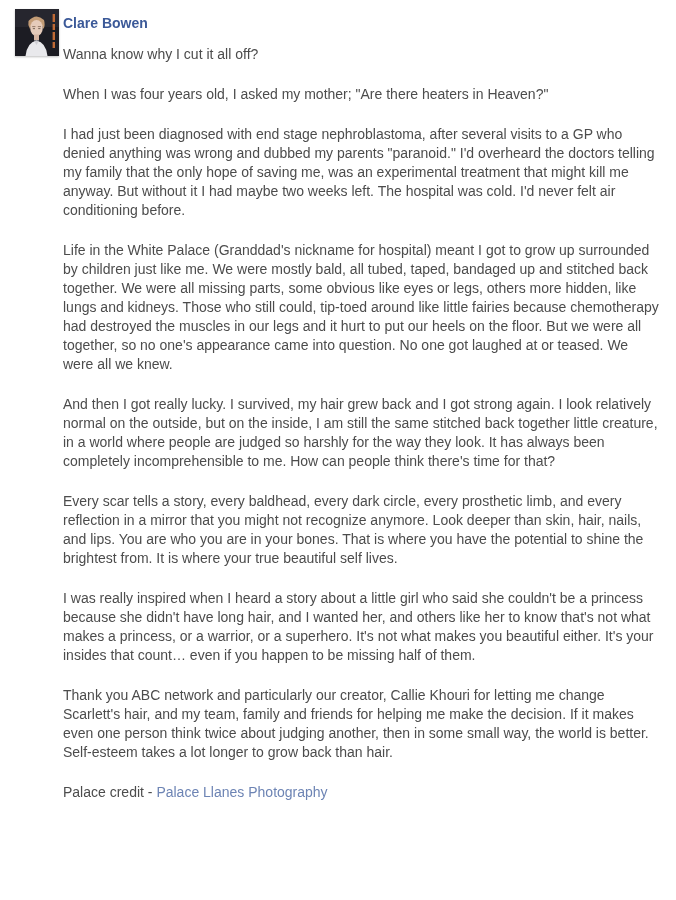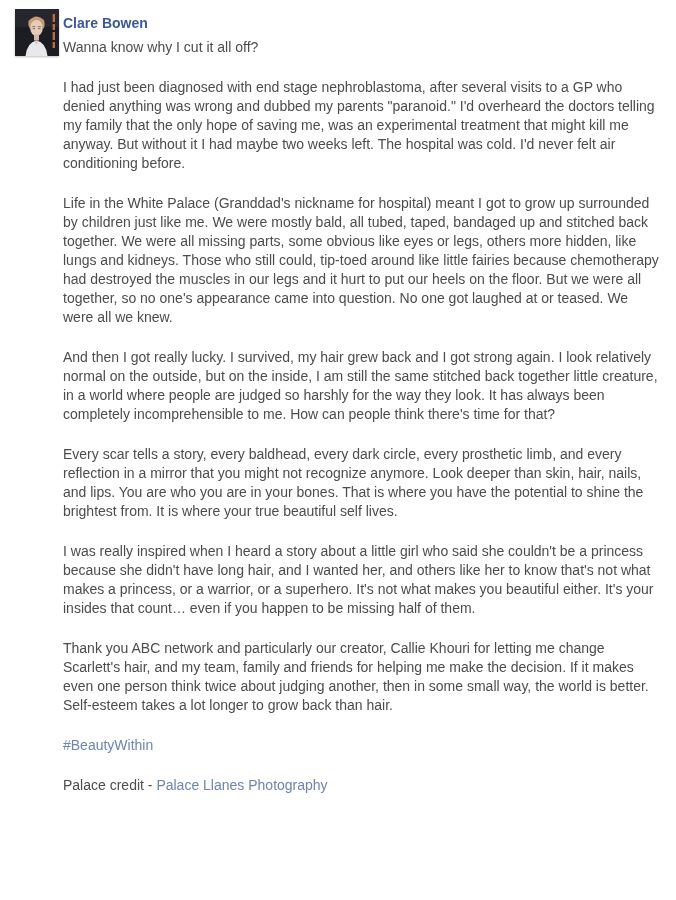--- a/index.html
+++ b/index.html
@@ -33,21 +33,21 @@
   .avatar svg{display:block;width:44px;height:47px;}
   .author{
     display:inline-block;
     color:var(--author-color);
     font-weight:bold;
     font-size:14px;
     line-height:19px;
     text-decoration:none;
     cursor:pointer;
   }
-  .post-text{margin-top:5px;}
+  .post-text{margin-top:12px;}
   .post-text p{
     margin:0 0 21px 0;
     font-size:14px;
     line-height:19px;
     white-space:pre-line;
   }
   .post-text p:first-child{margin-bottom:21px;}
   a.muted-link{
     color:var(--muted-link);
     text-decoration:none;
@@ -84,24 +84,24 @@
       <rect x="37.6" y="15" width="2.4" height="6" fill="#c06a35"></rect>
       <rect x="37.6" y="23" width="2.4" height="8" fill="#c06a35"></rect>
       <rect x="37.6" y="33" width="2.4" height="6" fill="#c06a35"></rect>
     </svg>
   </div>
 
   <a class="author">Clare Bowen</a>
 
   <div class="post-text">
     <p>Wanna know why I cut it all off?</p>
+    <p>When I was four years old, I asked my mother; "Are there heaters in Heaven?"</p>
     <p>I had just been diagnosed with end stage nephroblastoma, after several visits to a GP who denied anything was wrong and dubbed my parents "paranoid." I'd overheard the doctors telling my family that the only hope of saving me, was an experimental treatment that might kill me anyway. But without it I had maybe two weeks left. The hospital was cold. I'd never felt air conditioning before.</p>
     <p>Life in the White Palace (Granddad's nickname for hospital) meant I got to grow up surrounded by children just like me. We were mostly bald, all tubed, taped, bandaged up and stitched back together. We were all missing parts, some obvious like eyes or legs, others more hidden, like lungs and kidneys. Those who still could, tip-toed around like little fairies because chemotherapy had destroyed the muscles in our legs and it hurt to put our heels on the floor. But we were all together, so no one's appearance came into question. No one got laughed at or teased. We were all we knew.</p>
     <p>And then I got really lucky. I survived, my hair grew back and I got strong again. I look relatively normal on the outside, but on the inside, I am still the same stitched back together little creature, in a world where people are judged so harshly for the way they look. It has always been completely incomprehensible to me. How can people think there's time for that?</p>
     <p>Every scar tells a story, every baldhead, every dark circle, every prosthetic limb, and every reflection in a mirror that you might not recognize anymore. Look deeper than skin, hair, nails, and lips. You are who you are in your bones. That is where you have the potential to shine the brightest from. It is where your true beautiful self lives.</p>
     <p>I was really inspired when I heard a story about a little girl who said she couldn't be a princess because she didn't have long hair, and I wanted her, and others like her to know that's not what makes a princess, or a warrior, or a superhero. It's not what makes you beautiful either. It's your insides that count… even if you happen to be missing half of them.</p>
     <p>Thank you ABC network and particularly our creator, Callie Khouri for letting me change Scarlett's hair, and my team, family and friends for helping me make the decision. If it makes even one person think twice about judging another, then in some small way, the world is better.
 Self-esteem takes a lot longer to grow back than hair.</p>
-    <p><a class="muted-link">#BeautyWithin</a></p>
     <p><span class="credit-prefix">Palace credit - </span><a class="muted-link">Palace Llanes Photography</a></p>
   </div>
 
 </div>
 
 </body></html>

